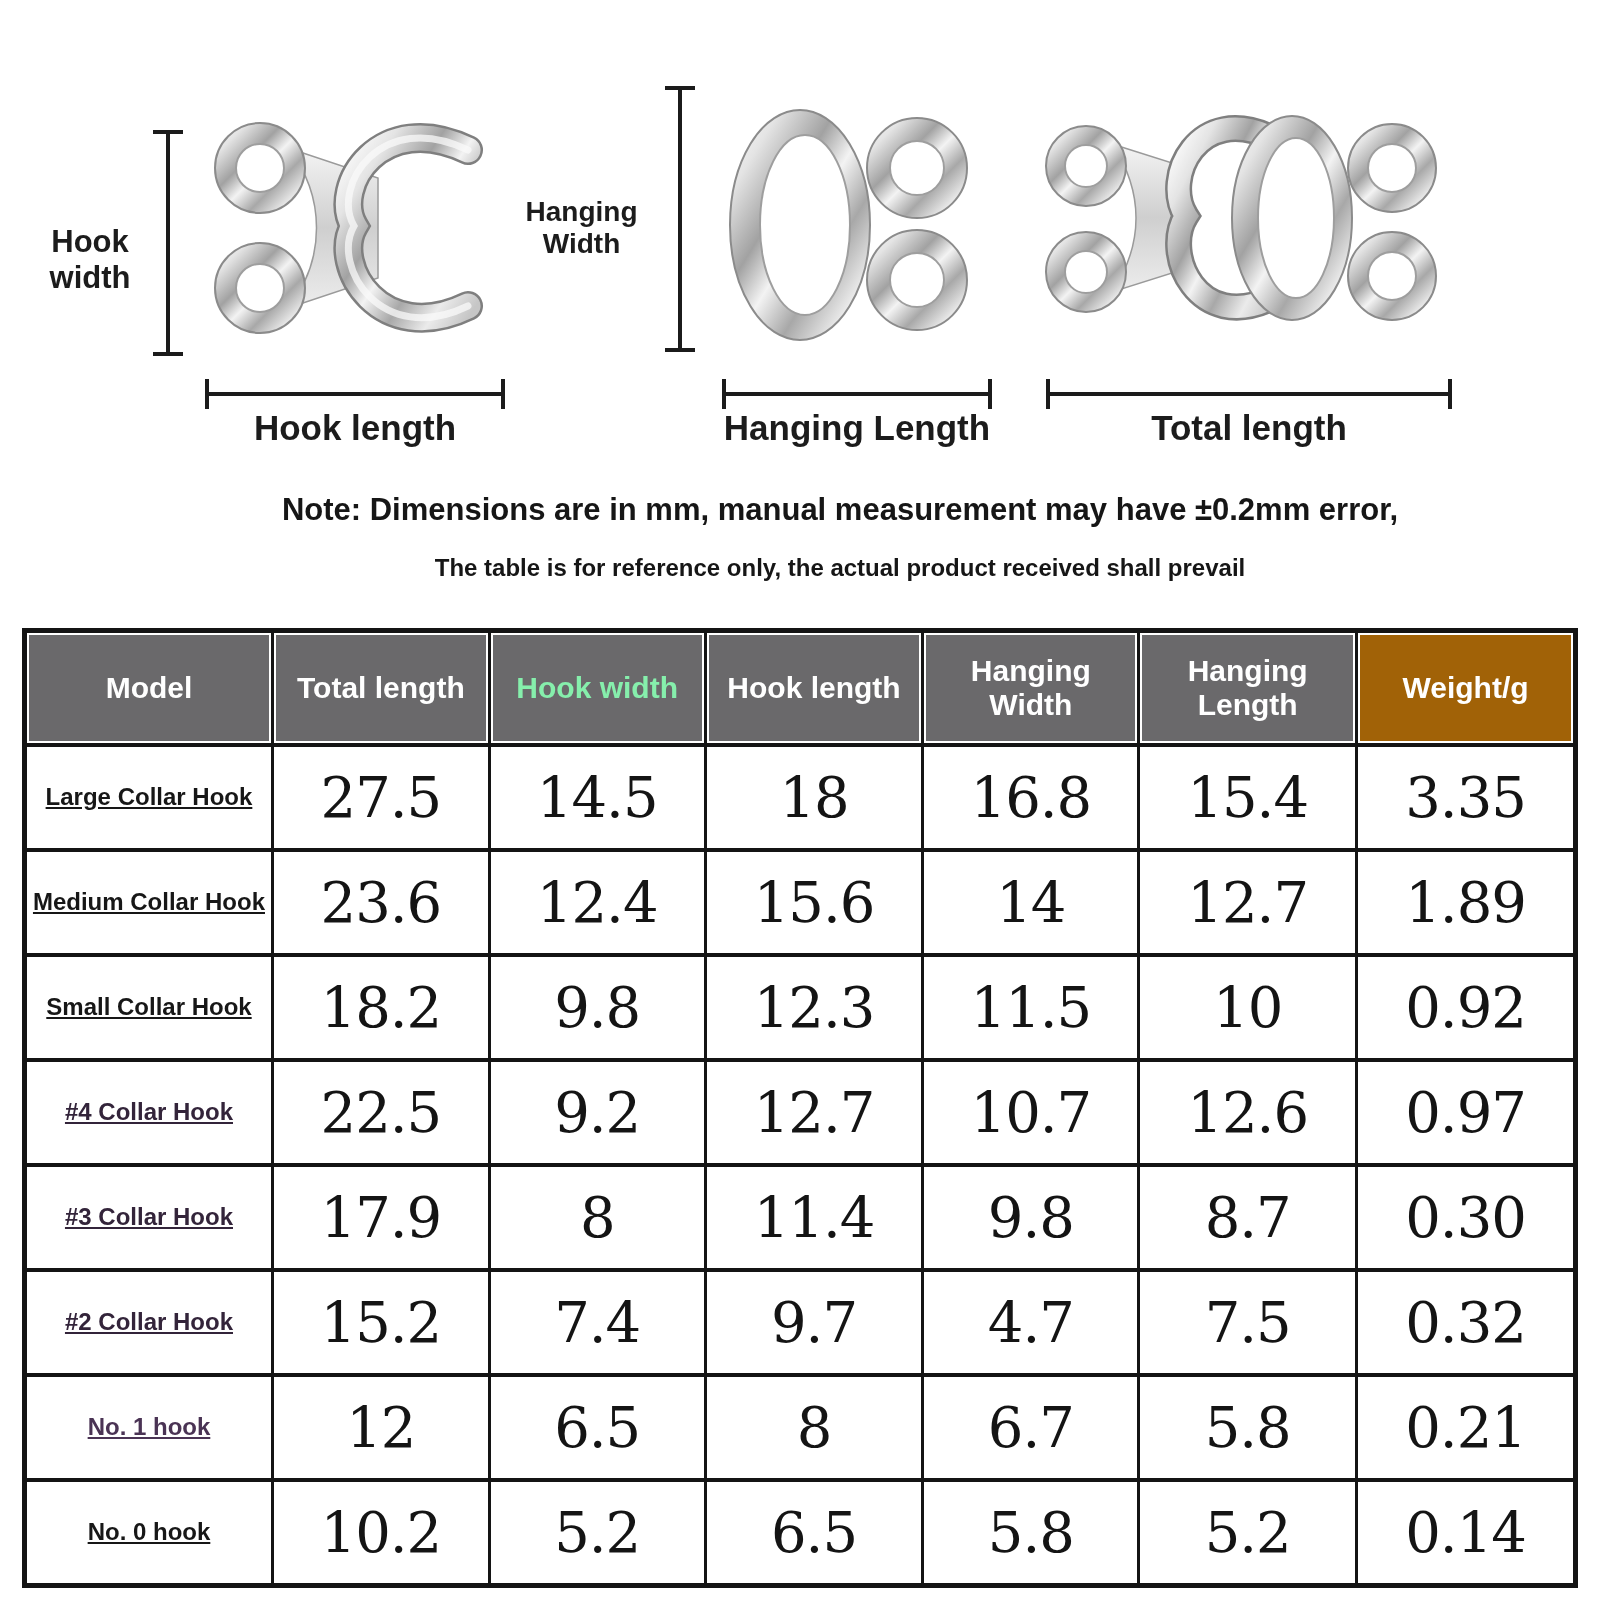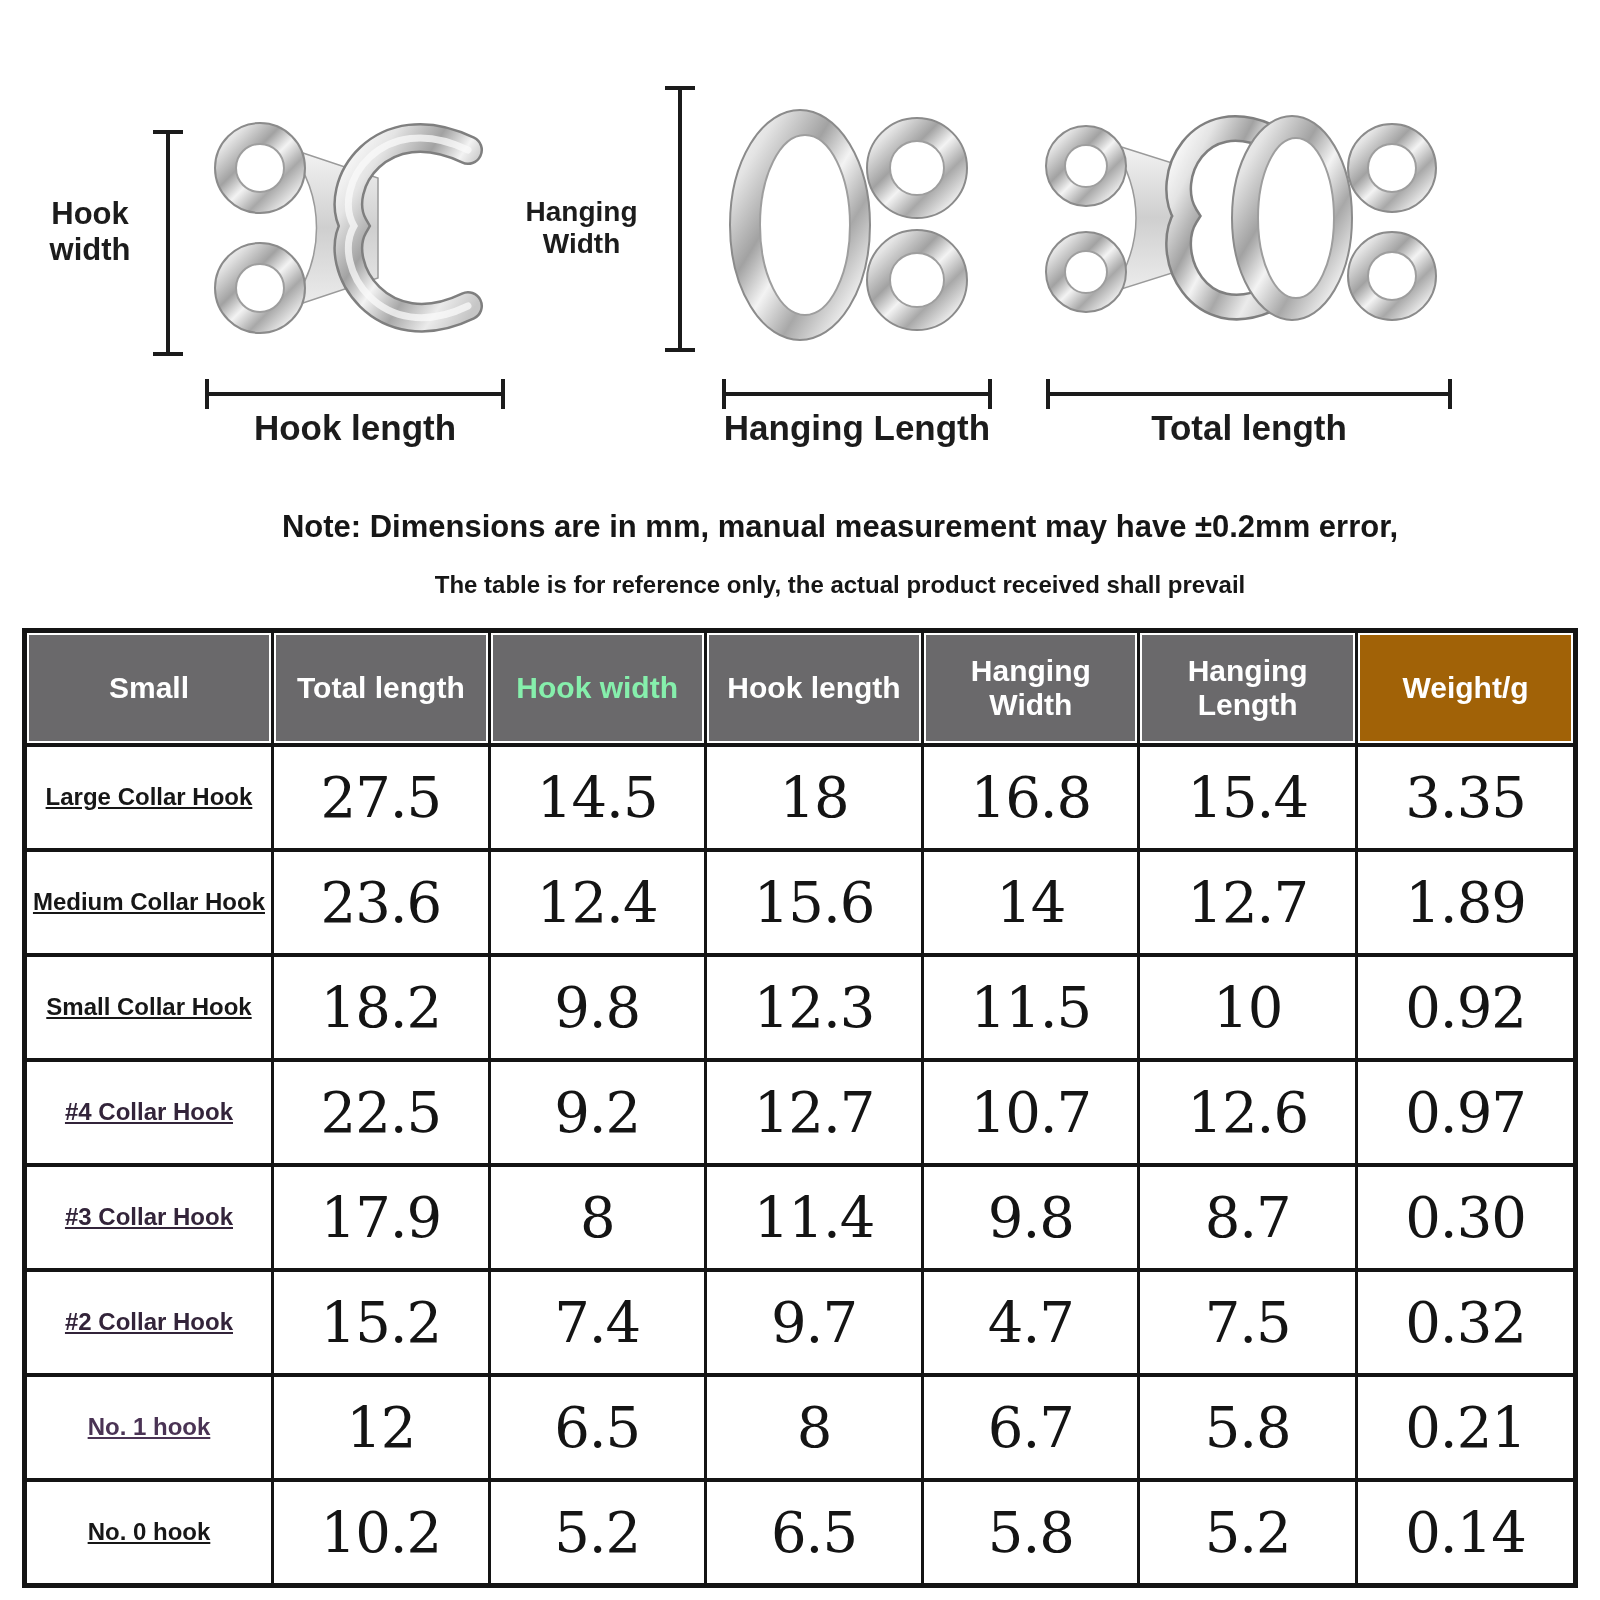--- a/index.html
+++ b/index.html
@@ -22,21 +22,21 @@
   .dim-v::before,.dim-v::after{content:"";position:absolute;left:-13px;width:30px;height:4px;background:#1b1b1b;}
   .dim-v::before{top:0;}
   .dim-v::after{bottom:0;}
   .dim-h{position:absolute;height:4px;background:#1b1b1b;}
   .dim-h::before,.dim-h::after{content:"";position:absolute;top:-13px;width:4px;height:30px;background:#1b1b1b;}
   .dim-h::before{left:0;}
   .dim-h::after{right:0;}
   .fig-svg{position:absolute;}
   
   .notes{position:absolute;left:80px;top:492px;width:1520px;text-align:center;}
-  .note1{margin:17px;font-size:31px;font-weight:700;color:#161616;}
+  .note1{margin:0;font-size:31px;font-weight:700;color:#161616;}
   .note2{margin:26px 0 0 0;font-size:24px;font-weight:700;color:#161616;}
   
   .spec-table{
     position:absolute;left:22px;top:628px;width:1556px;
     border-collapse:collapse;table-layout:fixed;background:#ffffff;
     border:5px solid #141414;
   }
   .spec-table th{
     height:110px;border:3px solid #141414;
     color:#ffffff;font-size:30px;font-weight:700;text-align:center;vertical-align:middle;
@@ -72,21 +72,21 @@
       <linearGradient id="gPlate" x1="0" y1="0" x2="0" y2="1">
         <stop offset="0" stop-color="#f4f4f4"></stop>
         <stop offset="0.5" stop-color="#cfcfcf"></stop>
         <stop offset="1" stop-color="#ededed"></stop>
       </linearGradient>
     </defs>
   </svg>
 
   <section class="diagram">
 
-    <div class="vlabel" style="left:28px;top:196px;width:124px">
+    <div class="vlabel" style="left:28px;top:224px;width:124px">
       <span>Hook</span>
       <span>width</span>
     </div>
     <div class="dim-v" style="left:166px;top:130px;height:226px"></div>
 
     <svg class="fig-svg" style="left:196px;top:98px" width="305" height="265" viewBox="0 0 305 265">
       <path d="M 92 50 L 182 80 L 182 180 L 92 210 C 130 162 130 98 92 50 Z" fill="url(#gPlate)" stroke="#9a9a9a" stroke-width="1.5"></path>
       <g>
         <circle cx="64" cy="70" r="45" fill="url(#gSilver)" stroke="#8b8b8b" stroke-width="2"></circle>
         <circle cx="64" cy="70" r="24" fill="#ffffff" stroke="#9e9e9e" stroke-width="2"></circle>
@@ -163,21 +163,21 @@
         <col style="width: 247px;">
         <col style="width: 216px;">
         <col style="width: 215px;">
         <col style="width: 217px;">
         <col style="width: 215px;">
         <col style="width: 217px;">
         <col style="width: 218px;">
       </colgroup>
     <thead id="specHead">
         <tr>
-          <th style="background: rgb(106, 105, 107); color: rgb(255, 255, 255);">Small</th>
+          <th style="background: rgb(106, 105, 107); color: rgb(255, 255, 255);">Model</th>
           <th style="background: rgb(106, 105, 107); color: rgb(255, 255, 255);">Total length</th>
           <th style="background: rgb(106, 105, 107); color: #86efac;">Hook width</th>
           <th style="background: rgb(106, 105, 107); color: rgb(255, 255, 255);">Hook length</th>
           <th style="background: rgb(106, 105, 107); color: rgb(255, 255, 255);">Hanging Width</th>
           <th style="background: rgb(106, 105, 107); color: rgb(255, 255, 255);">Hanging Length</th>
           <th style="background: #a16207; color: rgb(255, 255, 255);">Weight/g</th>
         </tr>
       </thead>
     <tbody id="specBody">
         <tr>

